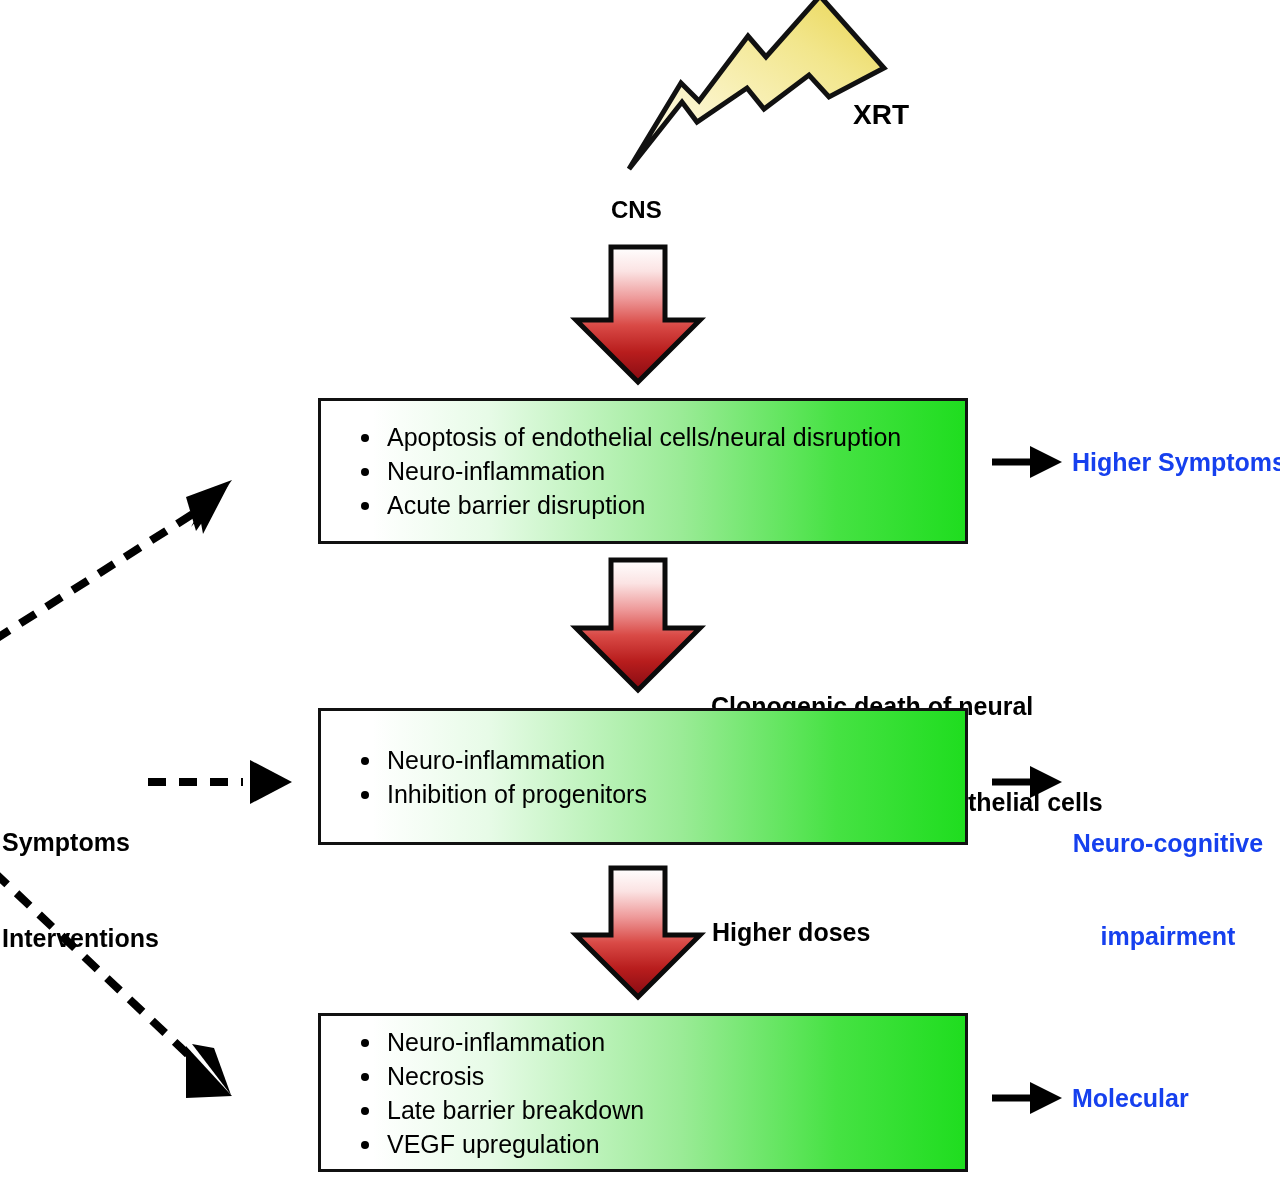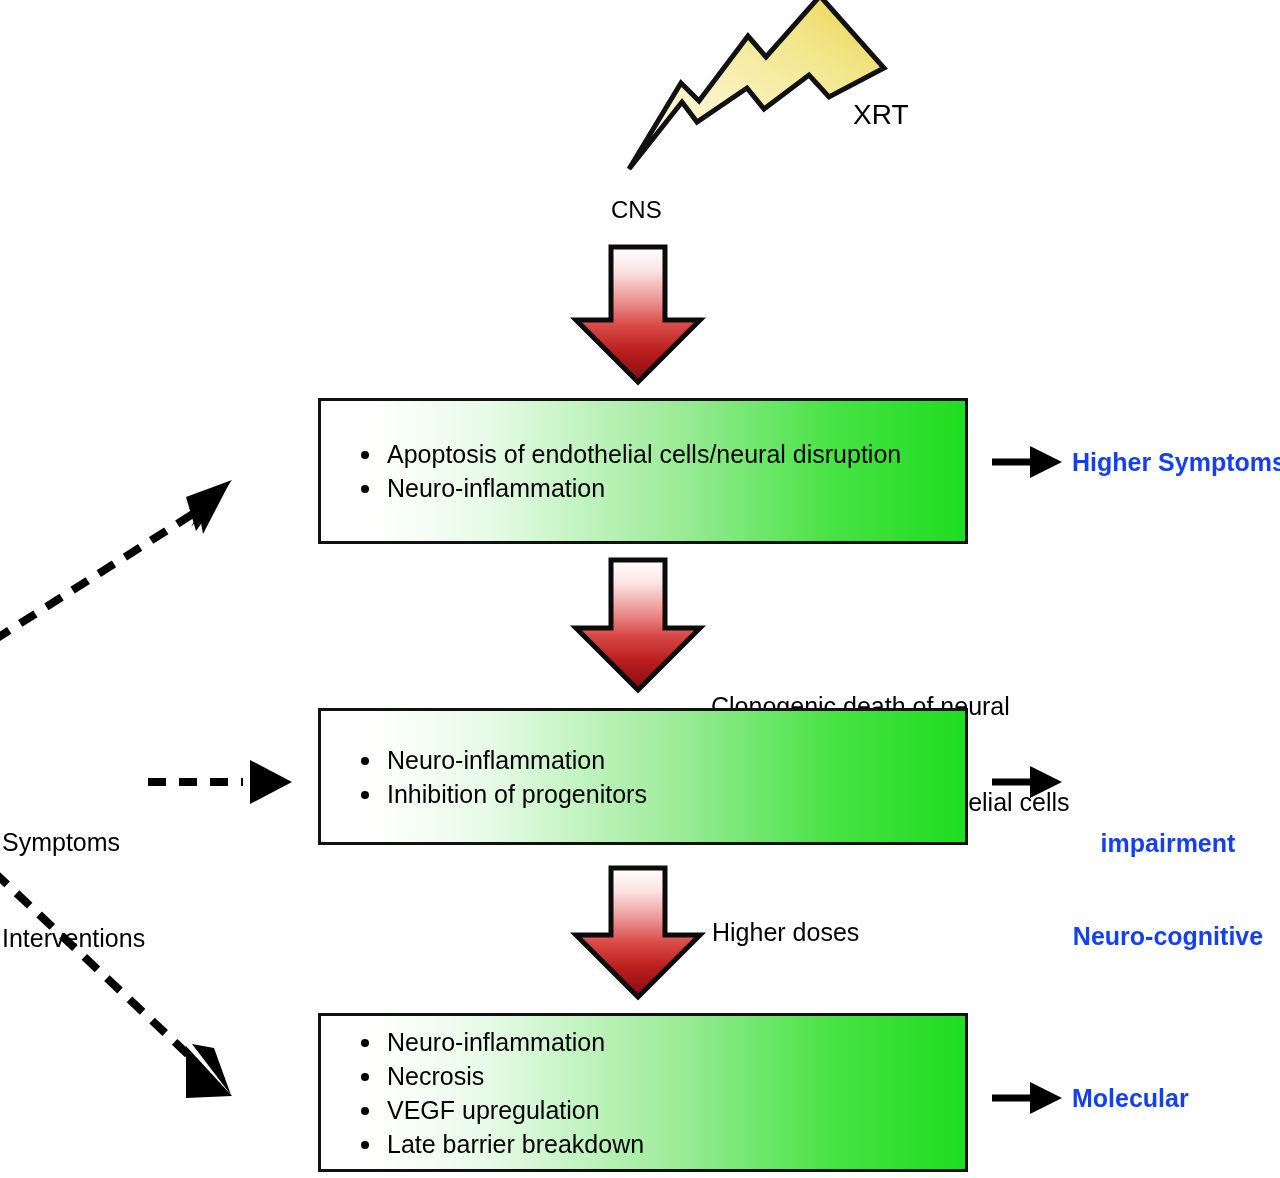--- a/index.html
+++ b/index.html
@@ -56,20 +56,21 @@
     background:#000000;
   }
 
   
   .txt{
     position:absolute;
     color:#000000;
     font-size:25px;
     line-height:32px;
     white-space:pre;
+    font-weight:bold;
   }
   .outcome{
     position:absolute;
     color:#1640ee;
     font-size:25px;
     font-weight:bold;
     line-height:31px;
     white-space:pre;
   }
   .outcome.center{text-align:center;}
@@ -183,41 +184,42 @@
     <div>Clonogenic death of neural</div>
     <div>progenitors and endothelial cells</div>
   </div>
 
   <div class="txt" style="left:712px;top:916px;">Higher doses</div>
 
   <div class="gbox" style="left:318px;top:398px;width:650px;height:146px;">
     <ul class="blist">
       <li>Apoptosis of endothelial cells/neural disruption</li>
       <li>Neuro-inflammation</li>
+      <li>Acute barrier disruption</li>
     </ul>
   </div>
 
   <div class="outcome" style="left:1072px;top:447px;">Higher Symptoms</div>
 
   <div class="gbox" style="left:318px;top:708px;width:650px;height:137px;">
     <ul class="blist">
       <li>Neuro-inflammation</li>
       <li>Inhibition of progenitors</li>
     </ul>
   </div>
 
   <div class="outcome center" style="left:1060px;top:766px;width:216px;">
+    <div>Neuro-cognitive</div>
     <div>impairment</div>
-    <div>Neuro-cognitive</div>
   </div>
 
   <div class="gbox" style="left:318px;top:1013px;width:650px;height:159px;">
     <ul class="blist">
       <li>Neuro-inflammation</li>
       <li>Necrosis</li>
+      <li>Late barrier breakdown</li>
       <li>VEGF upregulation</li>
-      <li>Late barrier breakdown</li>
     </ul>
   </div>
 
   <div class="outcome" style="left:1072px;top:1083px;">Molecular</div>
 
 </div>
 
 </body></html>

